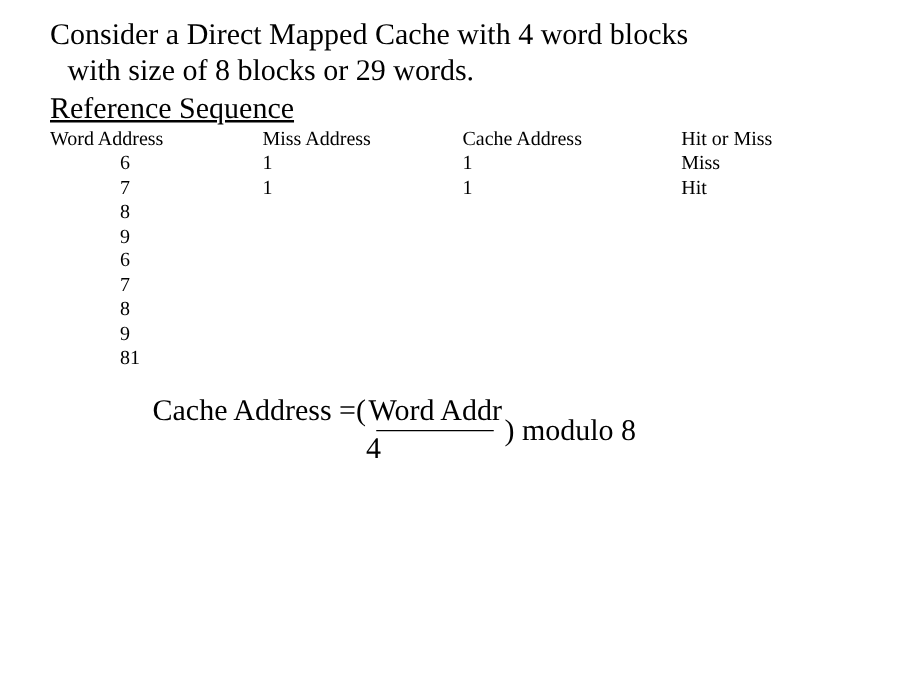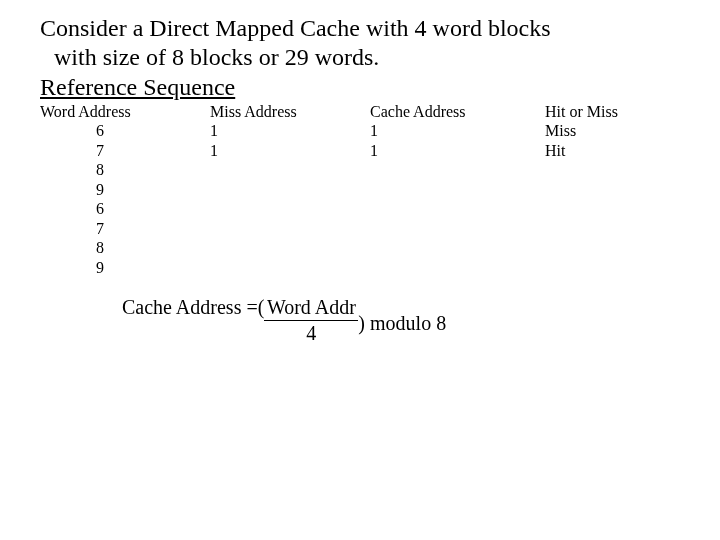--- a/index.html
+++ b/index.html
@@ -33,28 +33,28 @@
     text-align: left;
   }
   .col-wa { width: 170px; }
   .col-ba { width: 160px; text-align: center; }
   .col-ca { width: 175px; text-align: center; margin-left: 23px; }
   .col-hm { width: 130px; }
   .wa-val { display:inline-block; width:100%; text-align:left; padding-left:56px; box-sizing:border-box; }
   .formula {
     margin-top: 18px;
     padding-left: 82px;
-    font-size: 20px;
+    font-size: 24px;
     position: relative;
     white-space: nowrap;
   }
   .frac {
     display: inline-block;
     vertical-align: top;
-    text-align: center;
+    text-align: left;
     position: relative;
     top: 0;
   }
   .frac .num {
     display: block;
     padding: 0 2px;
   }
   .frac .bar {
     display: block;
     border-top: 1.2px solid #000;
@@ -128,19 +128,25 @@
       <td class="col-ba"></td>
       <td class="col-ca"></td>
       <td class="col-hm"></td>
     </tr>
     <tr>
       <td class="col-wa"><span class="wa-val">9</span></td>
       <td class="col-ba"></td>
       <td class="col-ca"></td>
       <td class="col-hm"></td>
     </tr>
+    <tr>
+      <td class="col-wa"><span class="wa-val">81</span></td>
+      <td class="col-ba"></td>
+      <td class="col-ca"></td>
+      <td class="col-hm"></td>
+    </tr>
   </tbody>
     </table>
 
   <div class="formula">
     <span>Cache Address =(</span><span class="frac"><span class="num">Word Addr</span><span class="bar"></span><span class="den">4</span></span><span class="after-frac">) modulo 8</span>
   </div>
 </div>
 
 </body></html>

